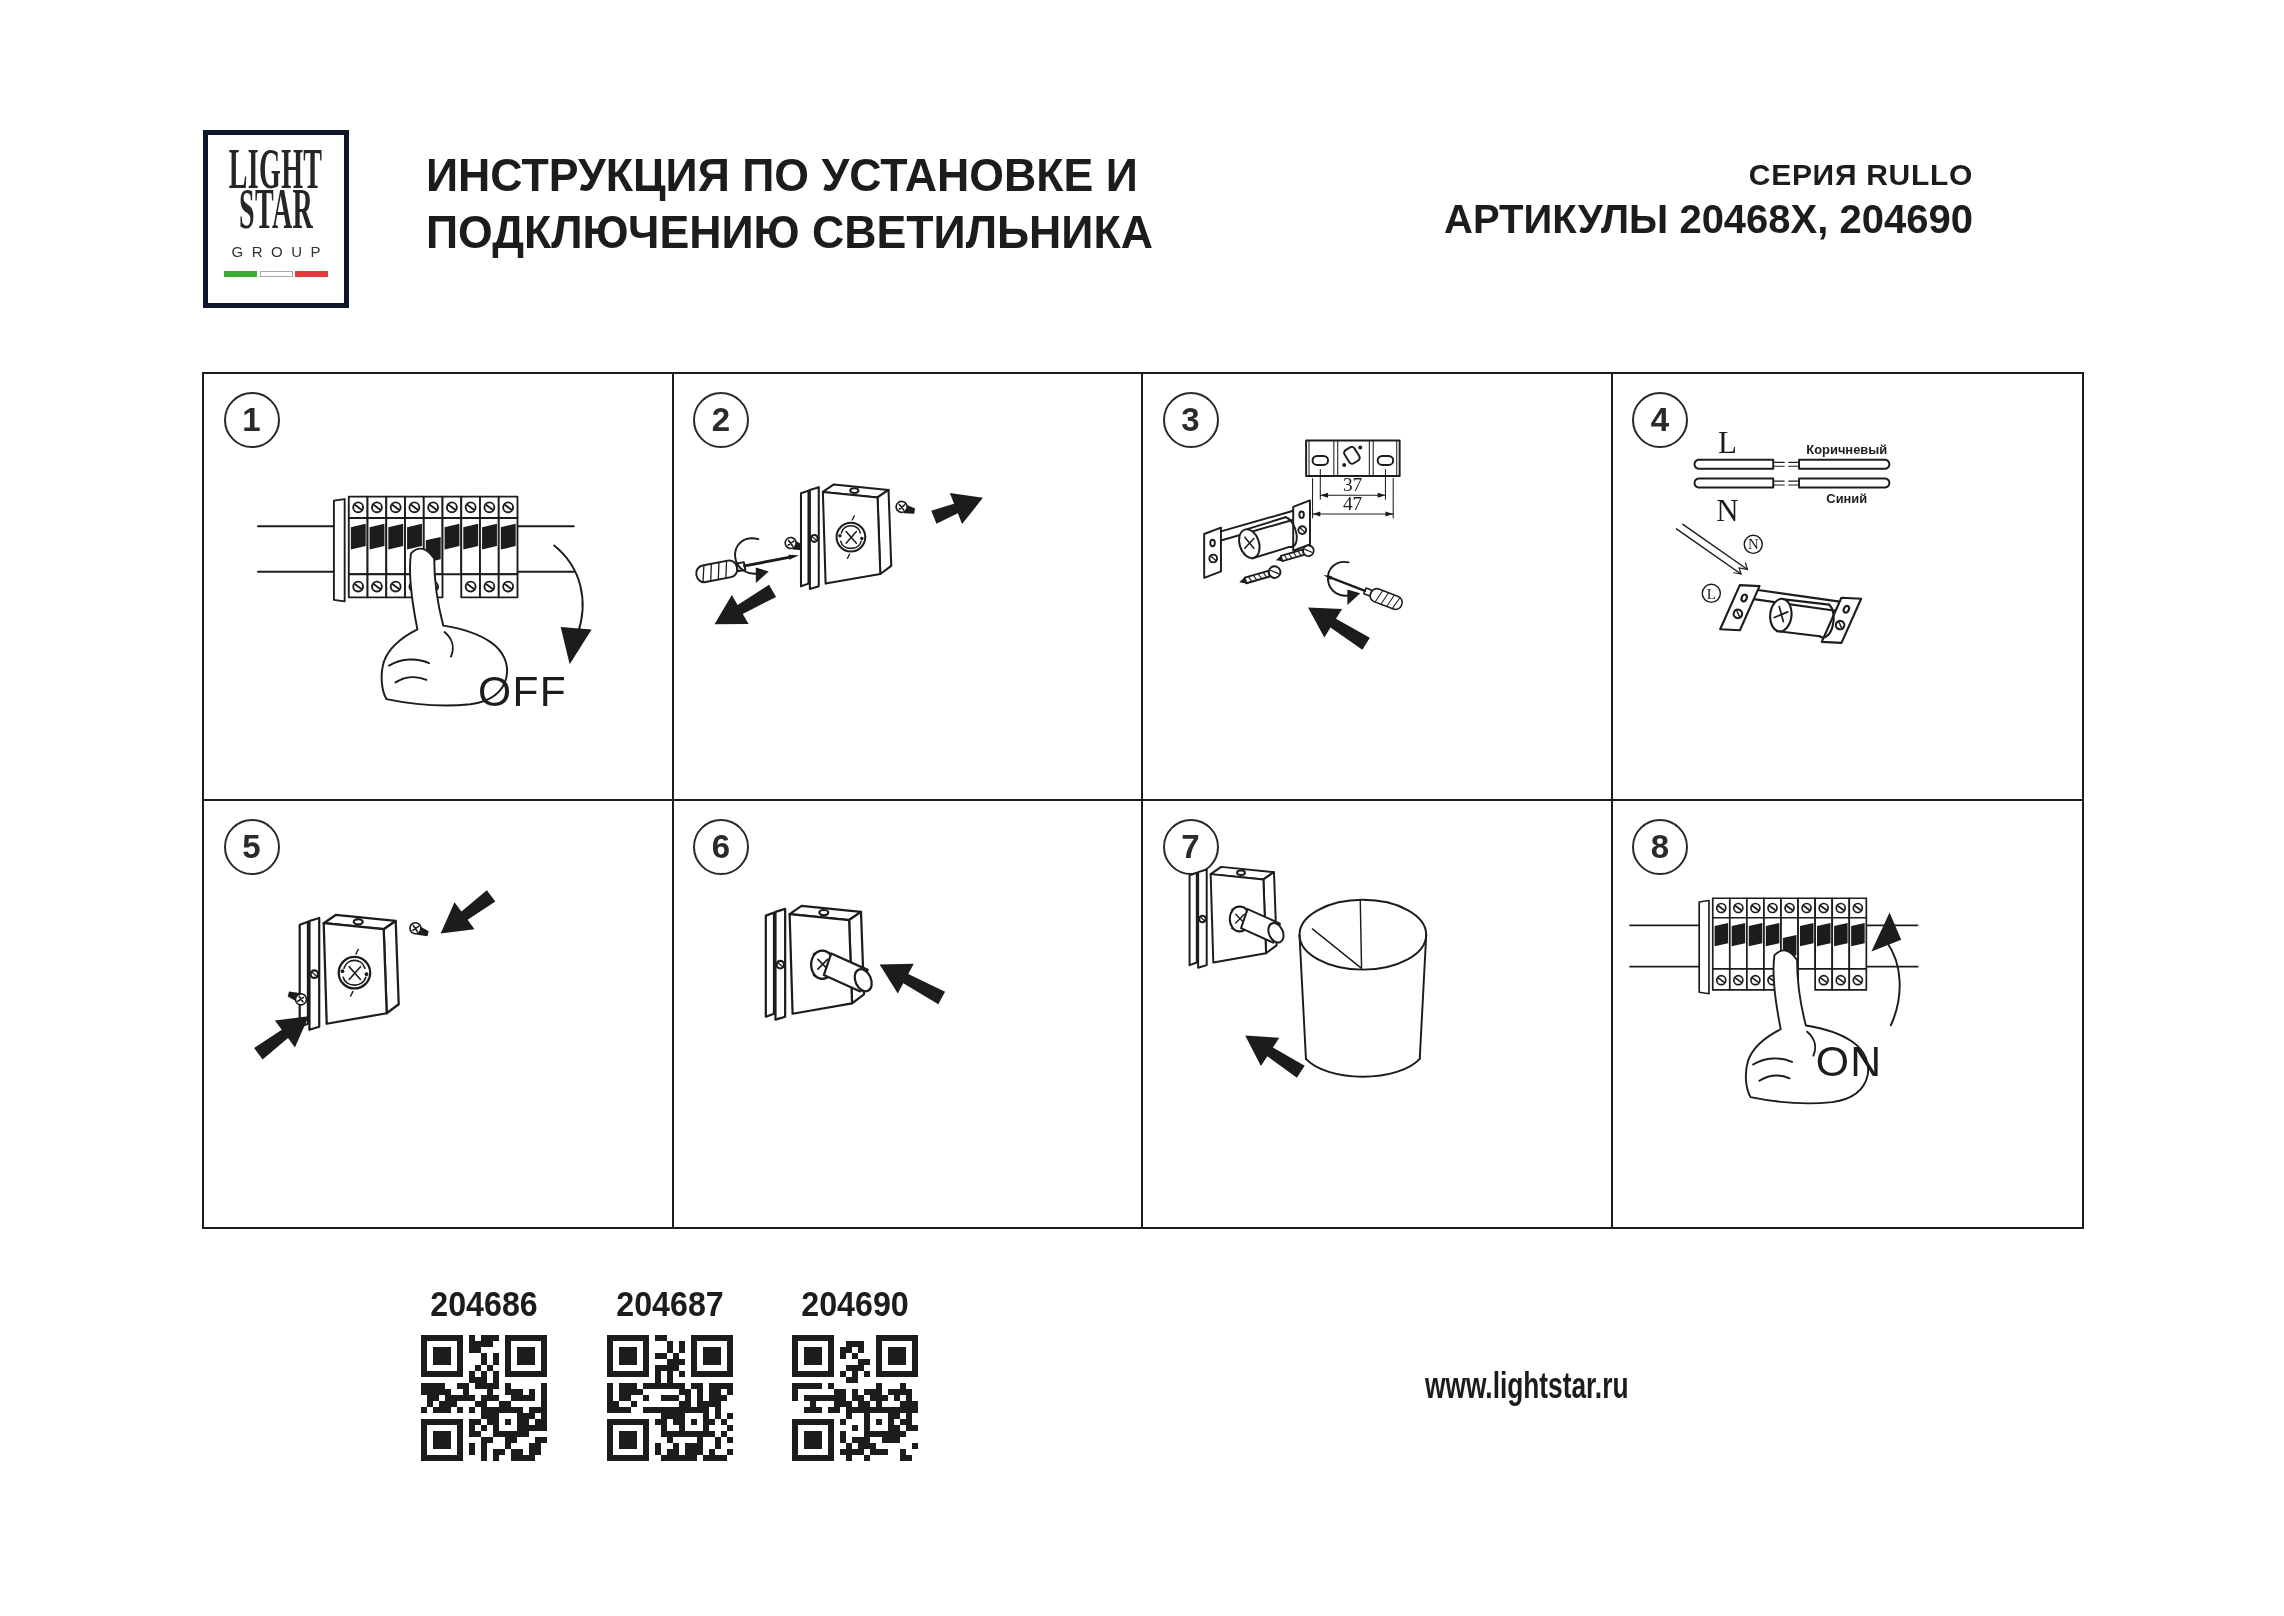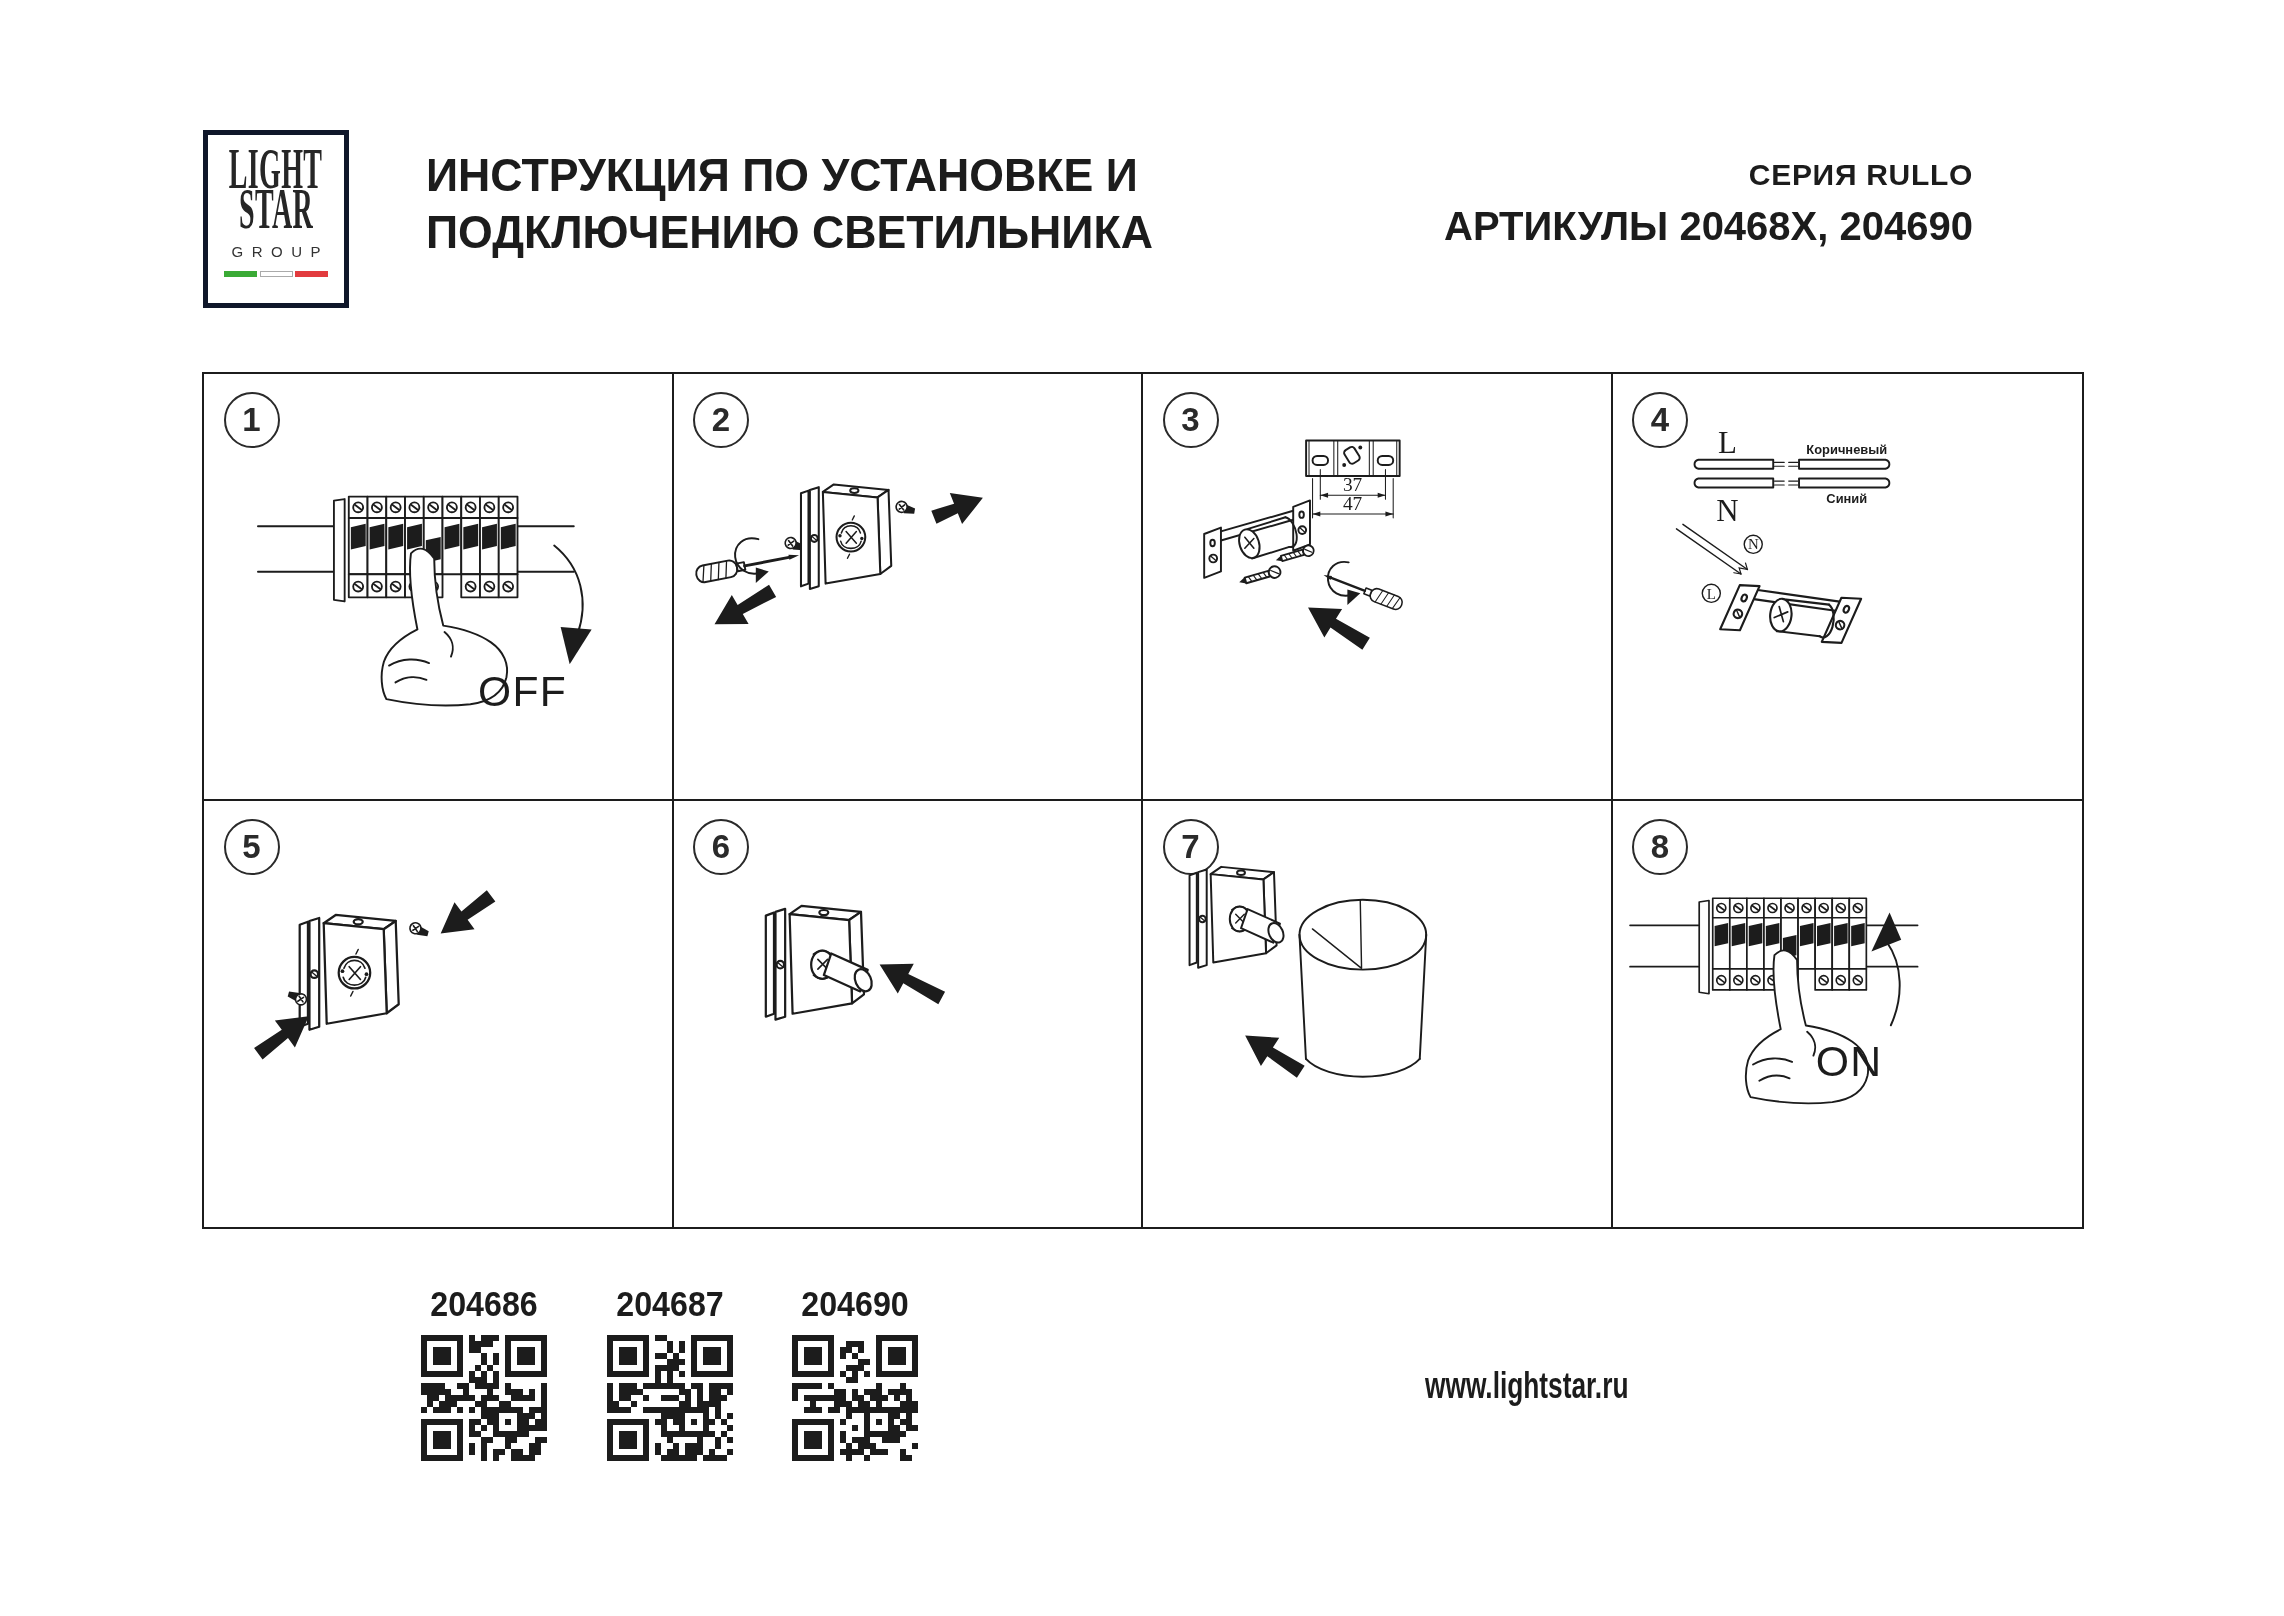--- a/index.html
+++ b/index.html
@@ -18,21 +18,21 @@
   .flag{margin-top:10.4px;display:flex;gap:2.6px}
   .flag span{width:33px;height:6.5px;display:block}
   .flag .g{background:var(--green)}
   .flag .w{background:#fff;border:0.7px solid #aaa}
   .flag .r{background:var(--red)}
 
   .title{left:426px;top:146px;font-size:47px;font-weight:700;line-height:57px;
          transform:scaleX(.95);transform-origin:left top;letter-spacing:0px;white-space:nowrap}
   .series-wrap{left:1413px;top:158px;width:560px;text-align:right}
   .series{font-size:30px;font-weight:700;letter-spacing:0.7px}
-  .articles{margin-top:12px;font-size:40px;font-weight:700;letter-spacing:0px}
+  .articles{margin-top:5px;font-size:40px;font-weight:700;letter-spacing:0px}
 
   
   .grid{left:202px;top:372px;width:1882px;height:857px;border:2px solid var(--ink);
         display:grid;grid-template-columns:repeat(4,1fr);grid-template-rows:repeat(2,1fr)}
   .cell{position:relative;border-right:2px solid var(--ink);border-bottom:2px solid var(--ink)}
   .cell:nth-child(4n){border-right:none}
   .cell:nth-child(n+5){border-bottom:none}
   .badge{position:absolute;left:19.5px;top:18px;width:56px;height:56px;border:2px solid #2a2a2a;
          border-radius:50%;display:flex;align-items:center;justify-content:center;
          font-size:33px;font-weight:600;color:#2a2a2a}

